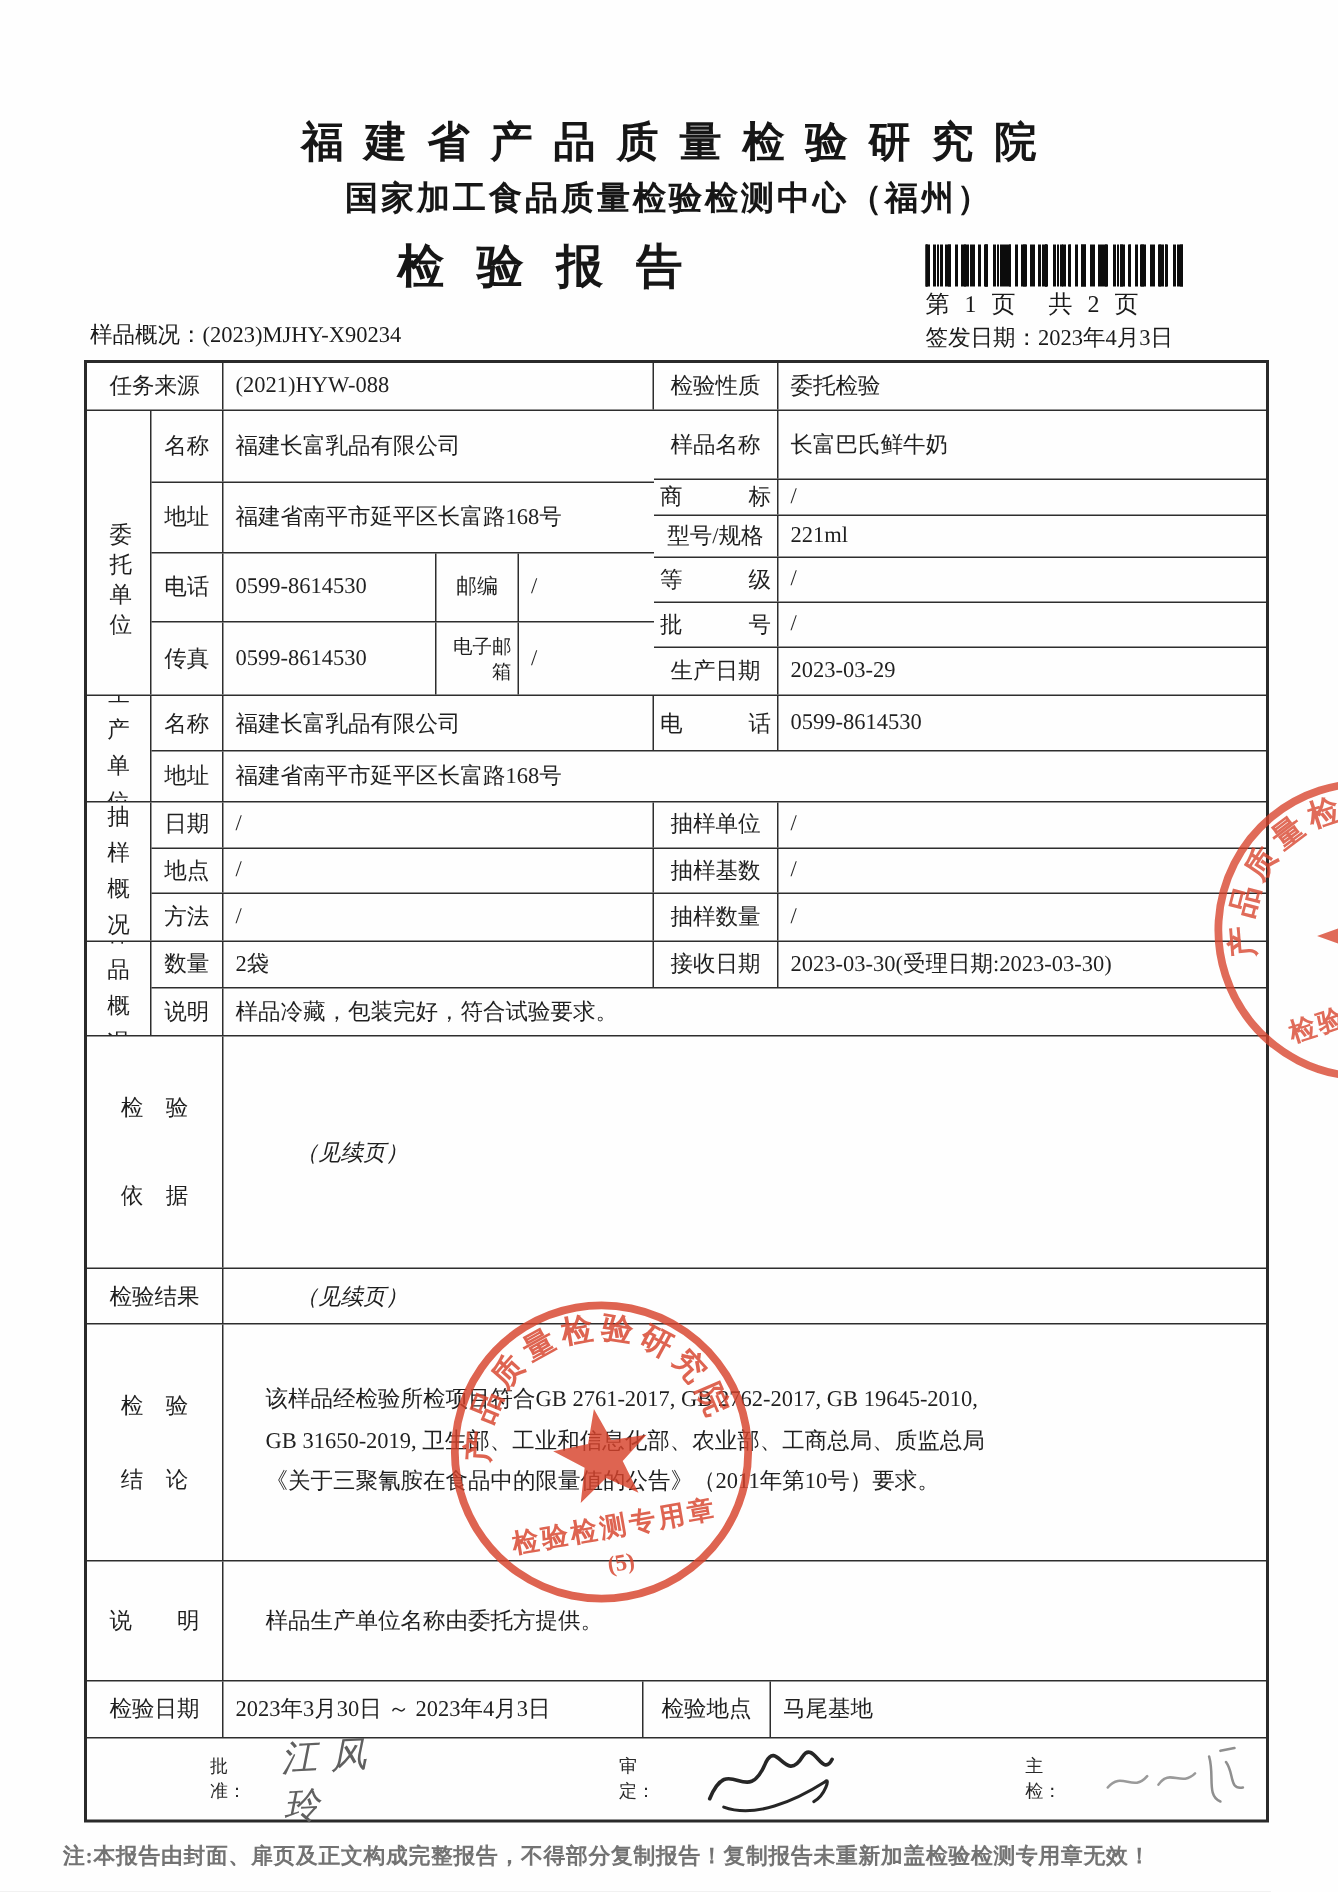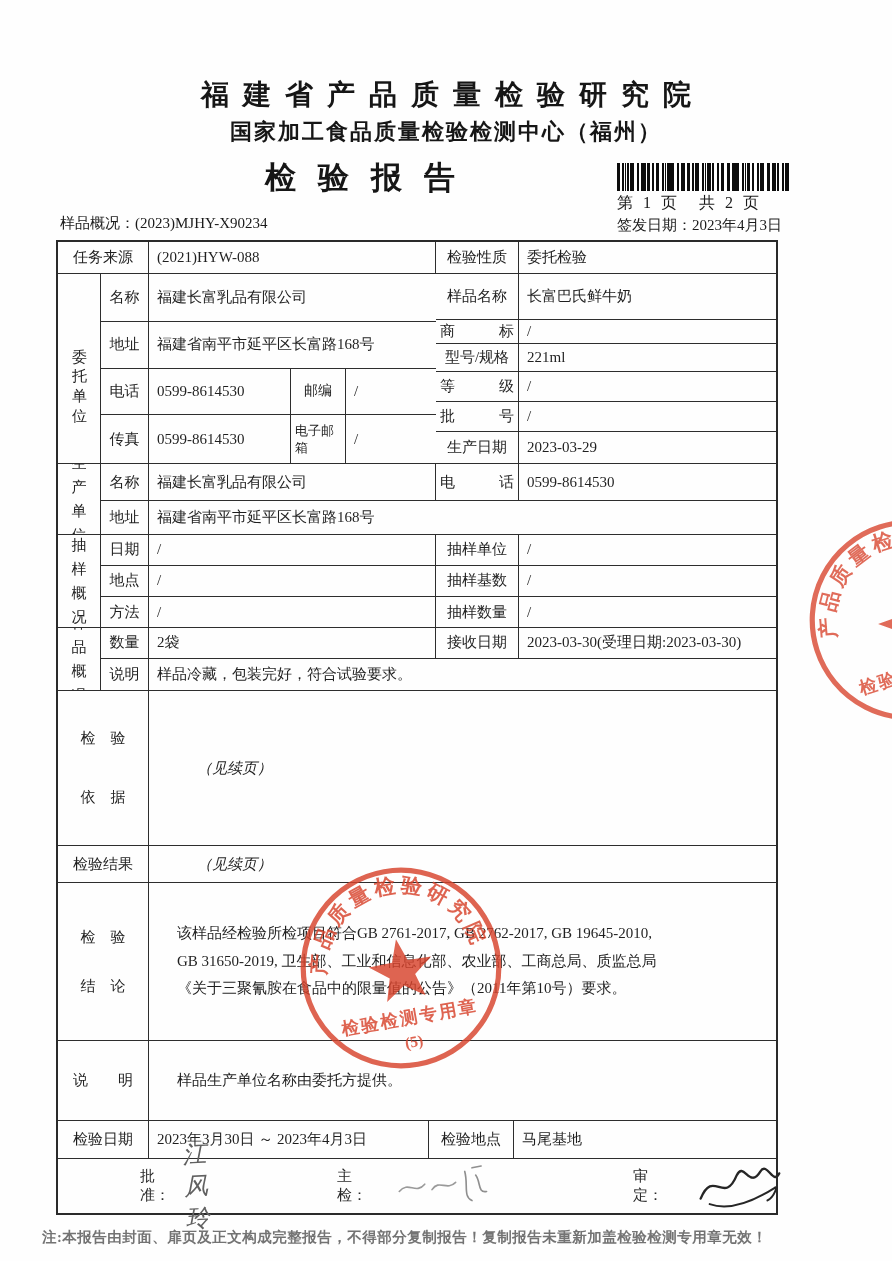--- a/index.html
+++ b/index.html
@@ -19,50 +19,50 @@
   .barcode { position:absolute; top:163px; left:617px; width:172px; height:28px; background-color:#fff;
     background-image:
       repeating-linear-gradient(90deg,#0c0c0c 0 2px,transparent 2px 5px),
       repeating-linear-gradient(90deg,#0c0c0c 0 1px,transparent 1px 8px),
       repeating-linear-gradient(90deg,#0c0c0c 0 3px,transparent 3px 13px);
   }
   .page-info { position:absolute; top:193px; left:617px; font-size:16px; letter-spacing:3px; color:#1a1a1a;}
   .issue-date { position:absolute; top:216px; left:617px; font-size:15px; color:#1a1a1a;}
   .report-no { position:absolute; top:214px; left:60px; font-size:15px; color:#1a1a1a;}
   
-  .tbl { position:absolute; top:240px; left:56px; width:722px; border:2px solid #2a2a2a; background:transparent; font-size:15px;}
+  .tbl { position:absolute; top:240px; left:56px; width:790px; border:2px solid #2a2a2a; background:transparent; font-size:15px;}
   .row { display:flex; border-bottom:1px solid #2d2d2d; }
   .row.last { border-bottom:none; }
   .cell { border-right:1px solid #2d2d2d; display:flex; align-items:center; padding:0 8px; overflow:hidden;}
   .cell.end { border-right:none; }
   .lbl { justify-content:center; text-align:center; padding:0 4px; }
   .lbl-j span { display:block; width:100%; text-align:justify; text-align-last:justify; }
   .w91{width:91px;} .w83{width:83px;} .w85{width:85px;} .w48{width:48px;} .w43{width:43px;}
   .w287{width:287px;} .w280{width:280px;} .w142{width:142px;} .w55{width:55px; font-size:14px;}
   .fx { flex:1; }
   .stack { display:flex; flex-direction:column; }
   .subrow { display:flex; border-bottom:1px solid #2d2d2d; }
   .subrow.sublast { border-bottom:none; }
-  .h32{height:32px;} .h190{height:190px;} .h71{height:71px;} .h93{height:93px;align-items:center;} .h63{height:63px;}
+  .h32{height:32px;} .h190{height:190px;} .h71{height:71px;} .h93{height:93px;} .h63{height:63px;}
   .h155{height:155px;} .h37{height:37px;} .h158{height:158px;} .h80{height:80px;} .h38{height:38px;}
   .h54{height:54px;} .h48{height:48px;} .h47{height:47px;} .h46{height:46px;} .h24{height:24px;}
   .h28{height:28px;} .h30{height:30px;} .h31{height:31px;} .h33{height:33px;}
   .vlabel { writing-mode:vertical-rl; text-orientation:upright; letter-spacing:20px; margin:0 auto; padding-top:14px;}
   .wrap2 { line-height:1.6; text-align:center; width:100%; }
   .two-line { display:flex; flex-direction:column; gap:40px; align-items:center; width:100%; }
   .two-line.tight { gap:30px; }
   .pad-l { padding-left:48px;font-style:italic; }
   .pad-c { padding-left:28px; }
   .concl { line-height:1.85; }
-  .email-lbl { font-size:13px; line-height:1.35; text-align:left; width:100%; }
+  .email-lbl { font-size:13px; line-height:1.35; text-align:right; width:100%; }
   
   .sig-row { display:flex; align-items:center; }
   .sig-group { display:flex; align-items:center; gap:14px; }
   .g1 { margin-left:82px; } .g2 { margin-left:132px; } .g3 { margin-left:120px; }
-  .sig-label { font-size:15px; color:#2a2a2a; }
+  .sig-label { font-size:12px; color:#2a2a2a; }
   .hand-name { font-size:24px; color:#606060; letter-spacing:9px; transform:rotate(-3deg);
     font-style:italic; font-family:"DejaVu Serif",serif; }
   
   .footer-note { position:absolute; top:1228px; left:42px; font-size:14.5px; font-weight:bold;
     color:#737373; letter-spacing:0.5px; }
   
   .stamp { position:absolute; pointer-events:none; }
   .stamp-center { top:864px; left:297px; width:208px; height:208px; opacity:.82; transform:rotate(-10deg); }
   .stamp-right { top:516px; left:806px; width:208px; height:208px; opacity:.78; transform:rotate(-18deg); }
   .stamp svg { width:100%; height:100%; }
@@ -257,32 +257,32 @@
       <div class="cell w280">2023年3月30日 ～ 2023年4月3日</div>
       <div class="cell lbl w85">检验地点</div>
       <div class="cell fx end">马尾基地</div>
     </div>
 
     <div class="row h54 last sig-row">
       <div class="sig-group g1">
         <span class="sig-label">批准：</span>
         <span class="hand-name">江风玲</span>
       </div>
+      <div class="sig-group g2">
+        <span class="sig-label">审定：</span>
+        <svg width="110" height="52" viewBox="0 0 110 52">
+          <path d="M14 40 C 28 6, 40 48, 54 14 C 62 -2, 68 30, 80 10 C 88 -2, 94 26, 101 12" stroke="#262626" stroke-width="2.6" fill="none" stroke-linecap="round"></path>
+          <path d="M24 46 C 46 54, 74 42, 96 28 C 100 24, 96 38, 88 42" stroke="#262626" stroke-width="2.2" fill="none" stroke-linecap="round"></path>
+        </svg>
+      </div>
       <div class="sig-group g3">
         <span class="sig-label">主检：</span>
         <svg width="120" height="48" viewBox="0 0 120 48">
           <path d="M8 30 C 18 18, 26 34, 36 22 M 44 28 C 52 16, 60 30, 70 20" stroke="#9a9a9a" stroke-width="1.8" fill="none" stroke-linecap="round"></path>
           <path d="M80 8 C 84 22, 78 36, 88 40 M 92 12 C 98 20, 94 32, 104 30 M 88 4 L 98 2" stroke="#8f8f8f" stroke-width="1.8" fill="none" stroke-linecap="round"></path>
-        </svg>
-      </div>
-      <div class="sig-group g2">
-        <span class="sig-label">审定：</span>
-        <svg width="110" height="52" viewBox="0 0 110 52">
-          <path d="M14 40 C 28 6, 40 48, 54 14 C 62 -2, 68 30, 80 10 C 88 -2, 94 26, 101 12" stroke="#262626" stroke-width="2.6" fill="none" stroke-linecap="round"></path>
-          <path d="M24 46 C 46 54, 74 42, 96 28 C 100 24, 96 38, 88 42" stroke="#262626" stroke-width="2.2" fill="none" stroke-linecap="round"></path>
         </svg>
       </div>
     </div>
   </div>
 
   <div class="footer-note">注:本报告由封面、扉页及正文构成完整报告，不得部分复制报告！复制报告未重新加盖检验检测专用章无效！</div>
 
   <div class="stamp stamp-center">
     <svg viewBox="0 0 200 200">
       <defs>

